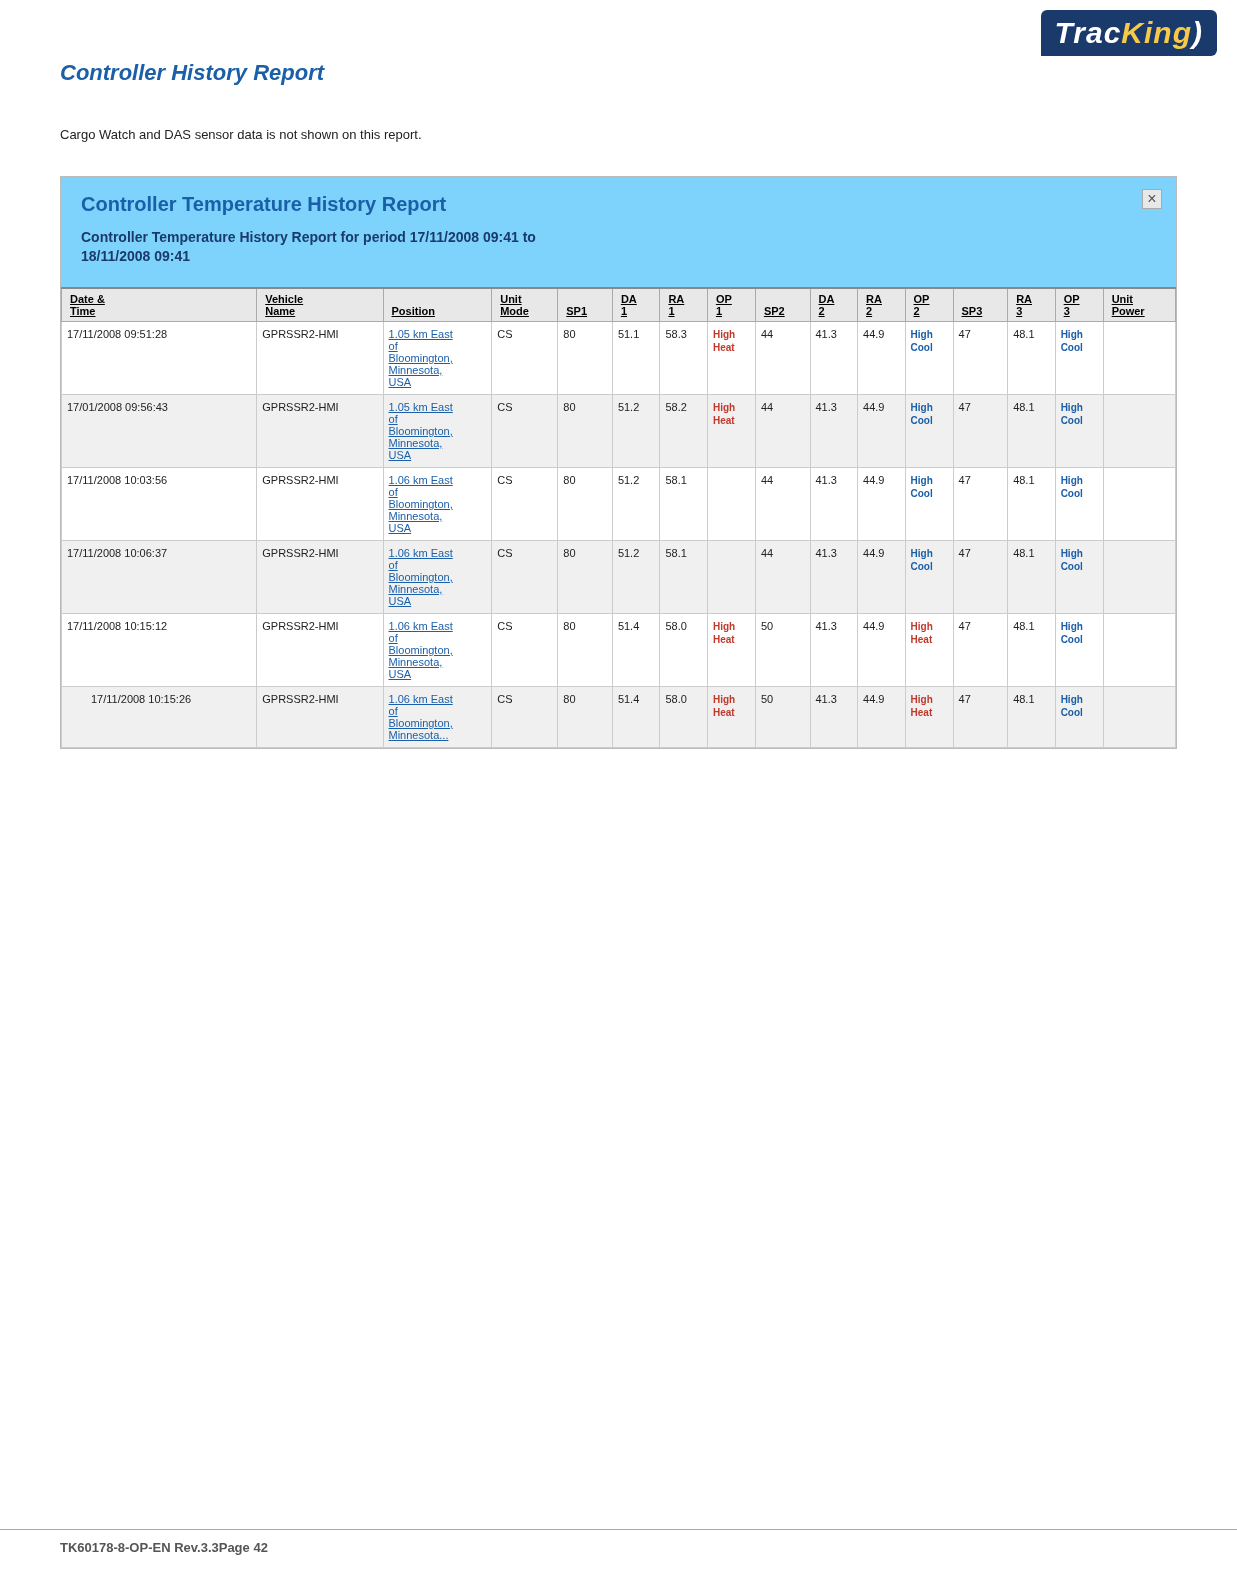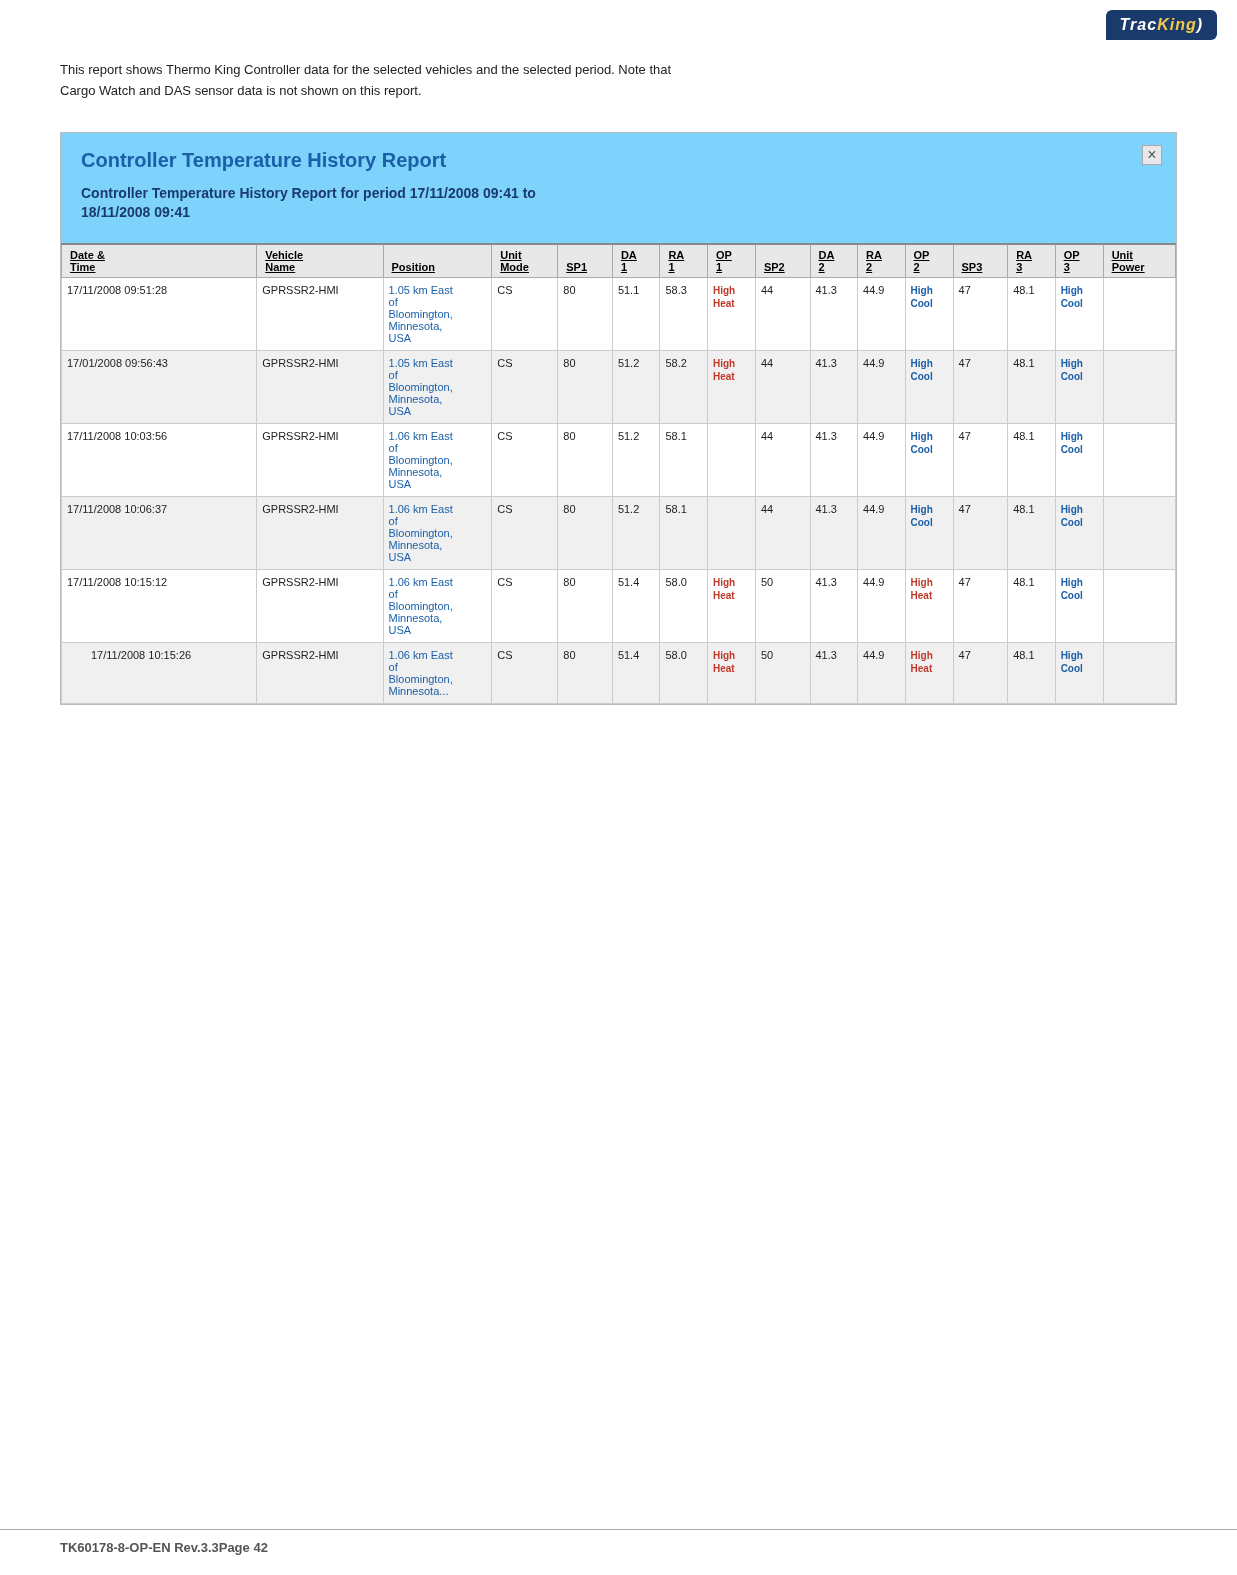--- a/index.html
+++ b/index.html
@@ -17,21 +17,21 @@
     .logo-area {
       position: absolute;
       top: 10px;
       right: 20px;
       display: flex;
       align-items: center;
     }
     .logo-box {
       background: #1a3a6b;
       color: #fff;
-      font-size: 16px;
+      font-size: 30px;
       font-weight: bold;
       padding: 6px 14px;
       border-radius: 6px 6px 6px 0;
       letter-spacing: 1px;
       font-style: italic;
     }
     .logo-box span.trac { color: #fff; }
     .logo-box span.king { color: #f7c948; }
 
     .page-content {
@@ -145,20 +145,21 @@
 
     .data-table tr:nth-child(even) td {
       background: #f0f0f0;
     }
     .data-table tr:nth-child(odd) td {
       background: #fff;
     }
 
     .td-link {
       color: #1a5fa8;
+      text-decoration: underline;
       cursor: pointer;
       display: block;
     }
 
     .high-heat {
       color: #c0392b;
       font-weight: bold;
       font-size: 10px;
       line-height: 1.2;
     }
@@ -187,23 +188,24 @@
 <body>
 
 <div class="logo-area">
   <div class="logo-box">
     <span class="trac">Trac</span><span class="king">King</span>)
   </div>
 </div>
 
 <div class="page-content">
 
+  <div class="report-title">Controller History Report</div>
 
   <div class="report-description">
-    <span>This report shows Thermo King Controller data for the selected vehicles and the selected period. Note that</span><br>
+    <br>
     <span>Cargo Watch and DAS sensor data is not shown on this report.</span>
   </div>
 
   <div class="report-panel">
     <div class="panel-header">
       <div class="panel-title">Controller Temperature History Report</div>
       <div class="panel-close">×</div>
       <div class="period-line">
         <span>Controller Temperature History Report for period 17/11/2008 09:41 to</span><br>
         <span>18/11/2008 09:41</span>

